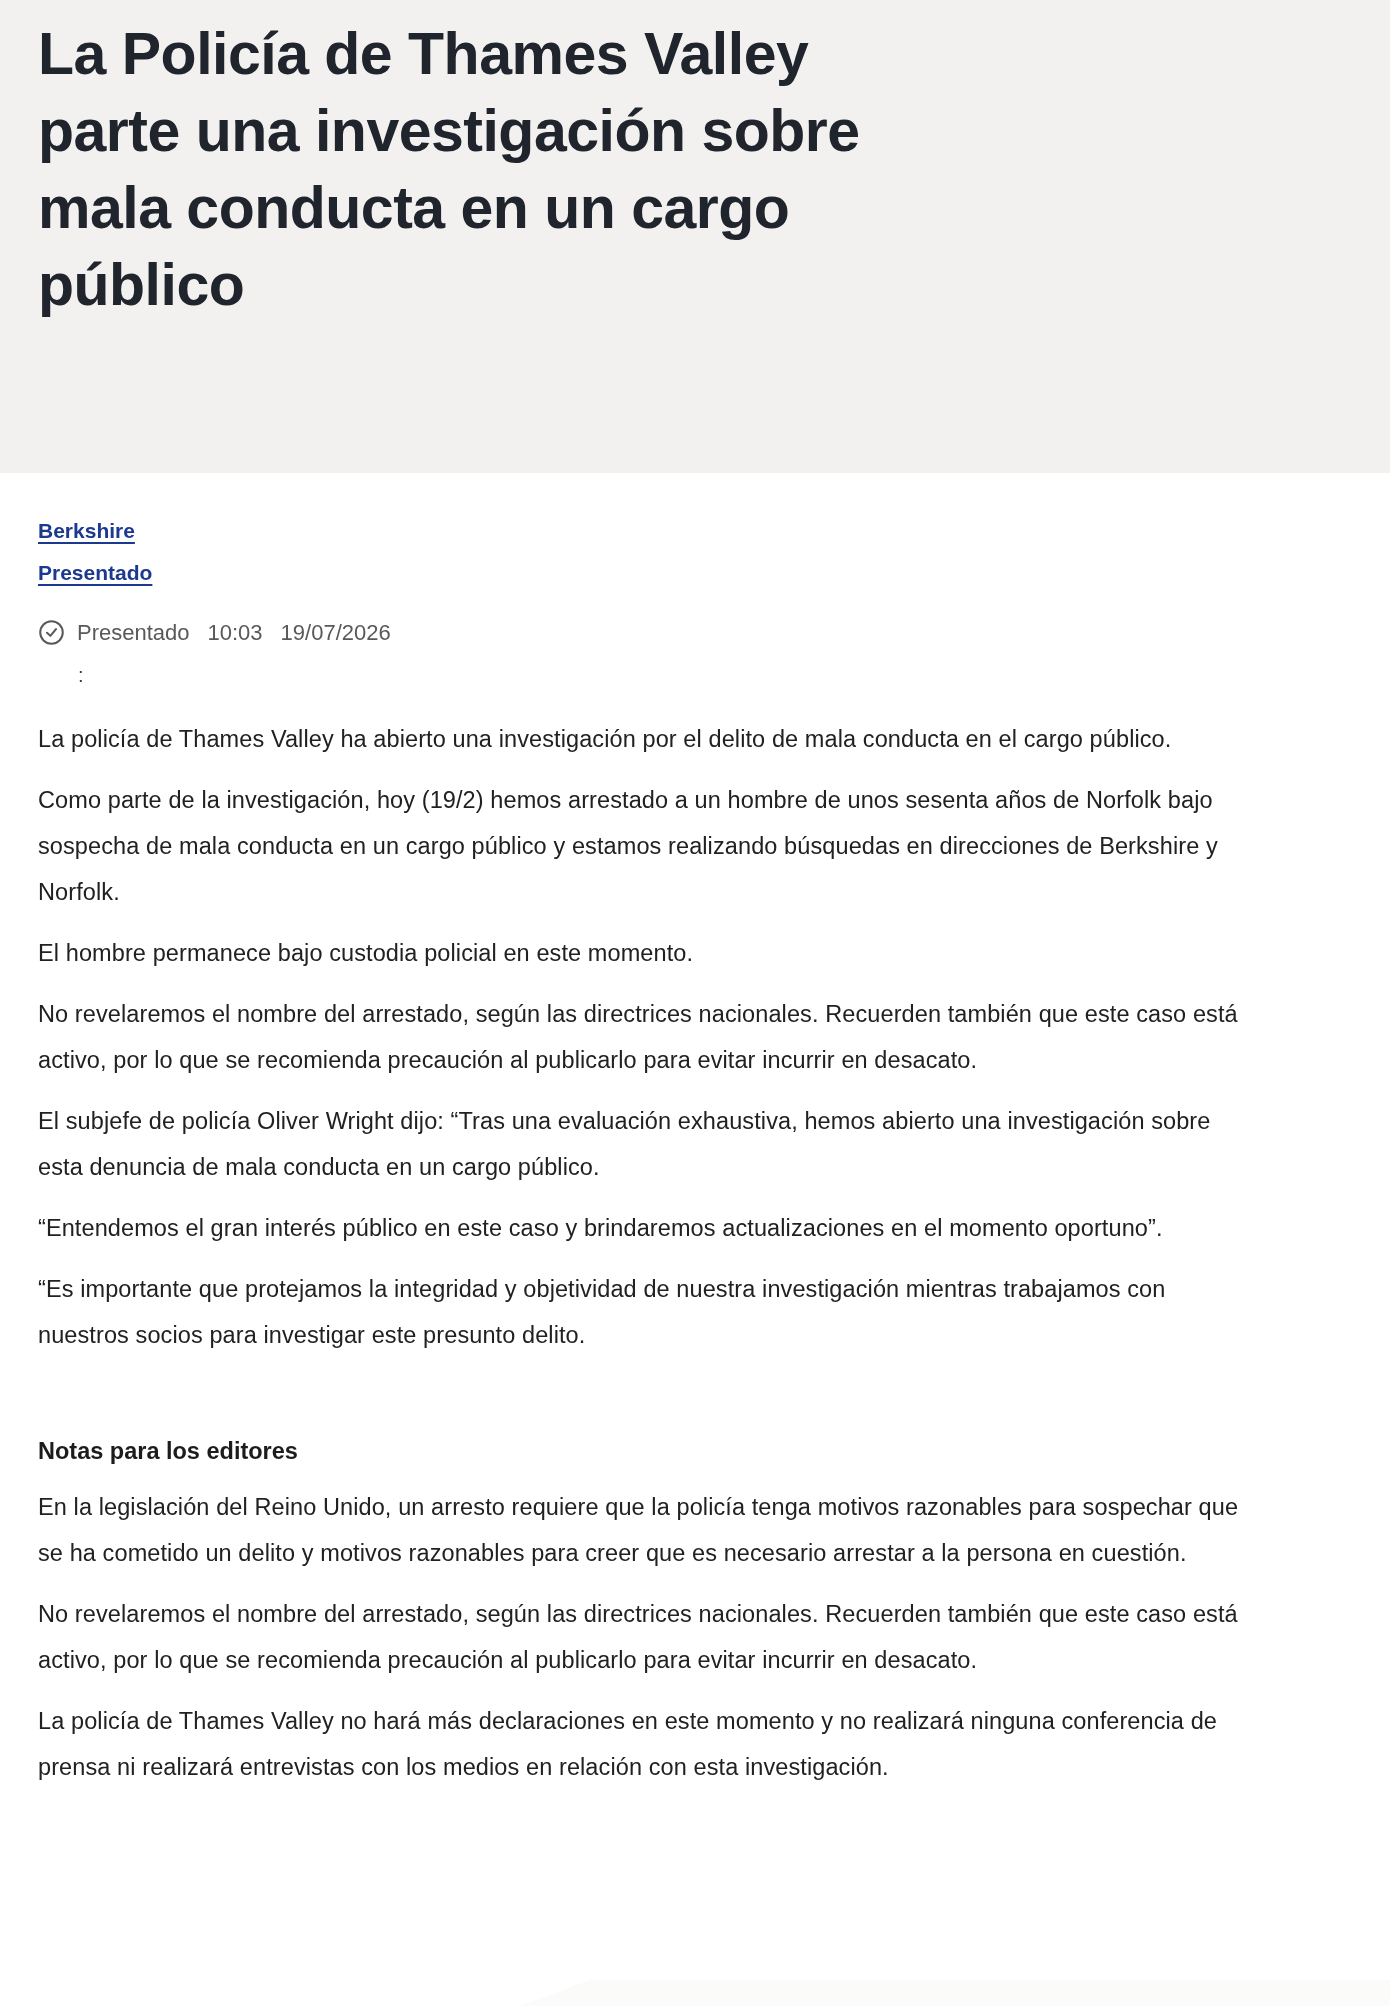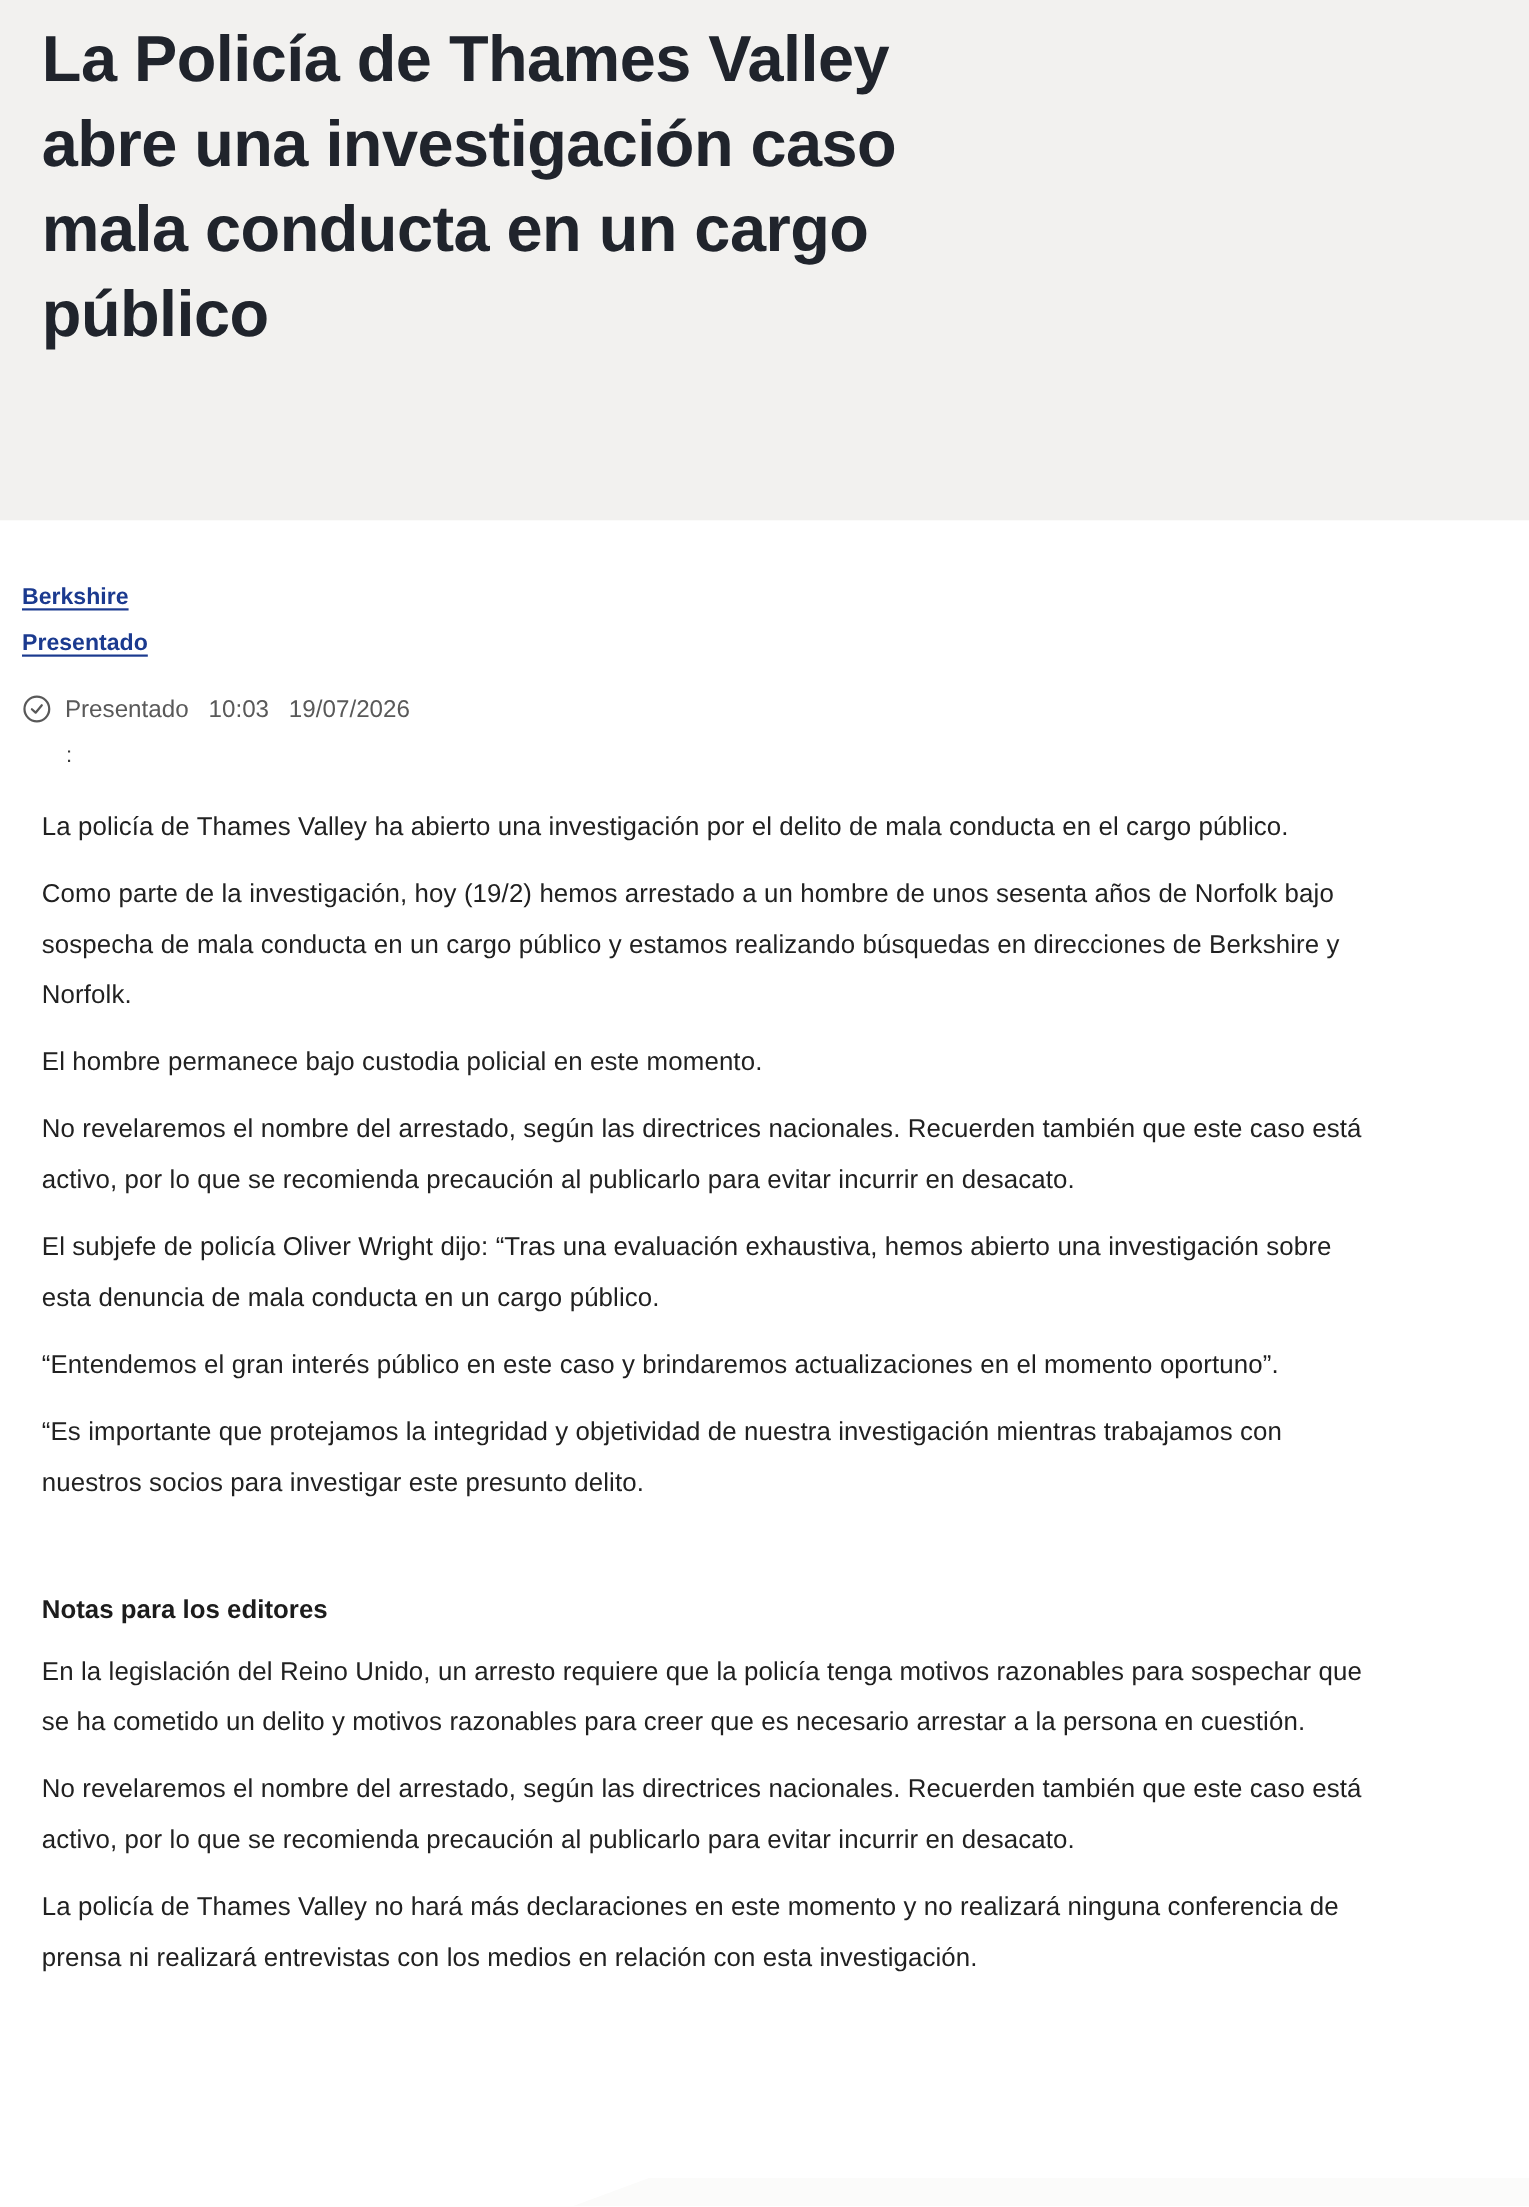--- a/index.html
+++ b/index.html
@@ -27,22 +27,22 @@
     line-height: 77px;
     font-weight: 700;
     color: #20242c;
     letter-spacing: -0.5px;
     max-width: 1150px;
   }
   .hero h1 span { display: block; }
 
   
   .meta {
-    padding: 0 40px 0 20px;
-    margin-top: 56px;
+    padding: 0 40px 0 38px;
+    margin-top: 44px;
   }
   .tag-link {
     display: table;
     font-size: 21px;
     font-weight: 700;
     color: #1b3a8f;
     text-decoration: underline;
     text-underline-offset: 4px;
     line-height: 28px;
     margin-bottom: 14px;
@@ -100,21 +100,21 @@
   }
 </style>
 </head>
 <body>
 
 <div class="page">
 
   <header class="hero">
     <h1>
       <span>La Policía de Thames Valley</span>
-      <span>abre una investigación caso</span>
+      <span>parte una investigación sobre</span>
       <span>mala conducta en un cargo</span>
       <span>público</span>
     </h1>
   </header>
 
   <section class="meta">
     <a class="tag-link" href="#">Berkshire</a>
     <a class="tag-link" href="#">Presentado</a>
 
     <div class="published-row">

